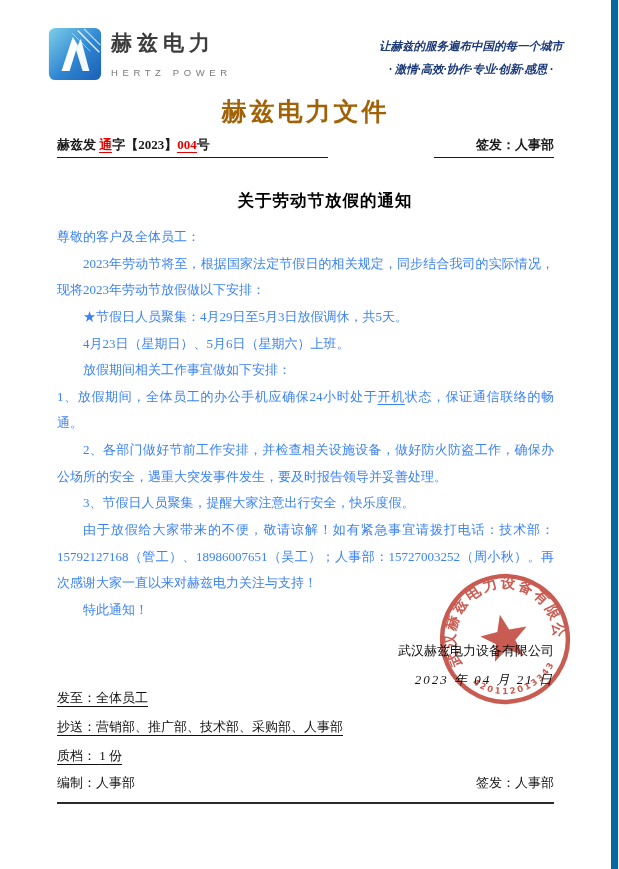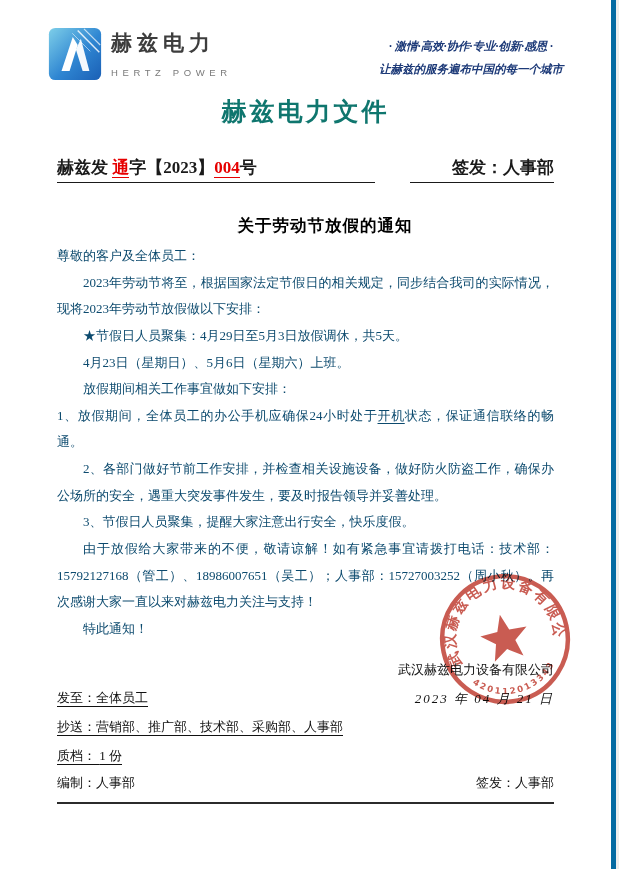--- a/index.html
+++ b/index.html
@@ -6,21 +6,21 @@
   body{
     background:#ececec;
     font-family:"Liberation Serif","DejaVu Serif",serif;
     -webkit-font-smoothing:antialiased;
   }
   .page{
     position:relative;
     width:611px;height:869px;
     background:#ffffff;
     overflow:hidden;
-    border-right:5px solid #0369a1;
+    border-right:7px solid #0369a1;
     color:#1a1a1a;
   }
   
   .header{
     display:flex;justify-content:space-between;align-items:flex-start;
     padding:27px 48px 0 48px;
   }
   .logo{display:flex;align-items:center;}
   .logo-mark{width:54px;height:54px;flex:0 0 auto;}
   .logo-text{margin-left:9px;}
@@ -33,39 +33,39 @@
     font-size:9.5px;color:#7a7a7a;letter-spacing:4.6px;margin-top:12px;
   }
   .slogan{
     margin-top:8px;text-align:center;
     color:#1d3a78;font-weight:bold;font-style:italic;
     font-size:11.5px;line-height:2.0;white-space:nowrap;
   }
   
   .masthead{
     margin-top:14px;text-align:center;
-    font-size:25px;font-weight:bold;color:#0f766e;letter-spacing:3px;
+    font-size:25px;font-weight:bold;color:#a16207;letter-spacing:3px;
   }
   
   .ref-row{
-    margin:28px 57px 0 57px;
+    margin:8px 57px 0 57px;
     display:flex;justify-content:space-between;align-items:flex-end;
-    font-size:17px;font-weight:bold;
+    font-size:13px;font-weight:bold;
   }
   .ref-left{border-bottom:1.5px solid #1a1a1a;padding:0 118px 3px 0;}
   .ref-right{border-bottom:1.5px solid #1a1a1a;padding:0 0 3px 42px;}
   .red{color:#e60000;border-bottom:1px solid #e60000;}
   
   .notice-title{
     margin-top:32px;text-align:center;
     font-size:16.5px;font-weight:bold;color:#000;letter-spacing:1px;padding-left:39px;
   }
   .body-text{
-    margin:6px 57px 0 57px;
-    font-size:13px;line-height:2.05;text-align:justify;color:#0c4a6e;
+    margin:12px 57px 0 57px;
+    font-size:13px;line-height:2.05;text-align:justify;color:#3b82f6;
   }
   .body-text p{margin:0;}
   .indent{text-indent:2em;}
   .u{text-decoration:underline;text-underline-offset:3px;text-align:right;}
   
   .signature{
     margin:12px 57px 0 57px;
     text-align:right;font-size:13px;line-height:2.25;color:#111;
   }
   .sign-date{letter-spacing:2px;font-style:italic;}
@@ -107,22 +107,22 @@
         <line x1="33" y1="4" x2="57" y2="28" stroke="#ffffff" stroke-width="1.6" opacity="0.85"></line>
         <line x1="40" y1="2" x2="58" y2="20" stroke="#ffffff" stroke-width="1.3" opacity="0.7"></line>
         <line x1="27" y1="7" x2="47" y2="27" stroke="#ffffff" stroke-width="1" opacity="0.6"></line>
       </svg>
       <div class="logo-text">
         <div class="brand-cn">赫兹电力</div>
         <div class="brand-en">HERTZ POWER</div>
       </div>
     </div>
     <div class="slogan">
+      <div>让赫兹的服务遍布中国的每一个城市</div>
       <div>· 激情·高效·协作·专业·创新·感恩 ·</div>
-      <div>让赫兹的服务遍布中国的每一个城市</div>
     </div>
   </div>
 
   <div class="masthead">赫兹电力文件</div>
 
   <div class="ref-row">
     <span class="ref-left"><span>赫兹发 </span><span class="red">通</span><span>字【2023】</span><span class="red">004</span><span>号</span></span>
     <span class="ref-right">签发：人事部</span>
   </div>
 

